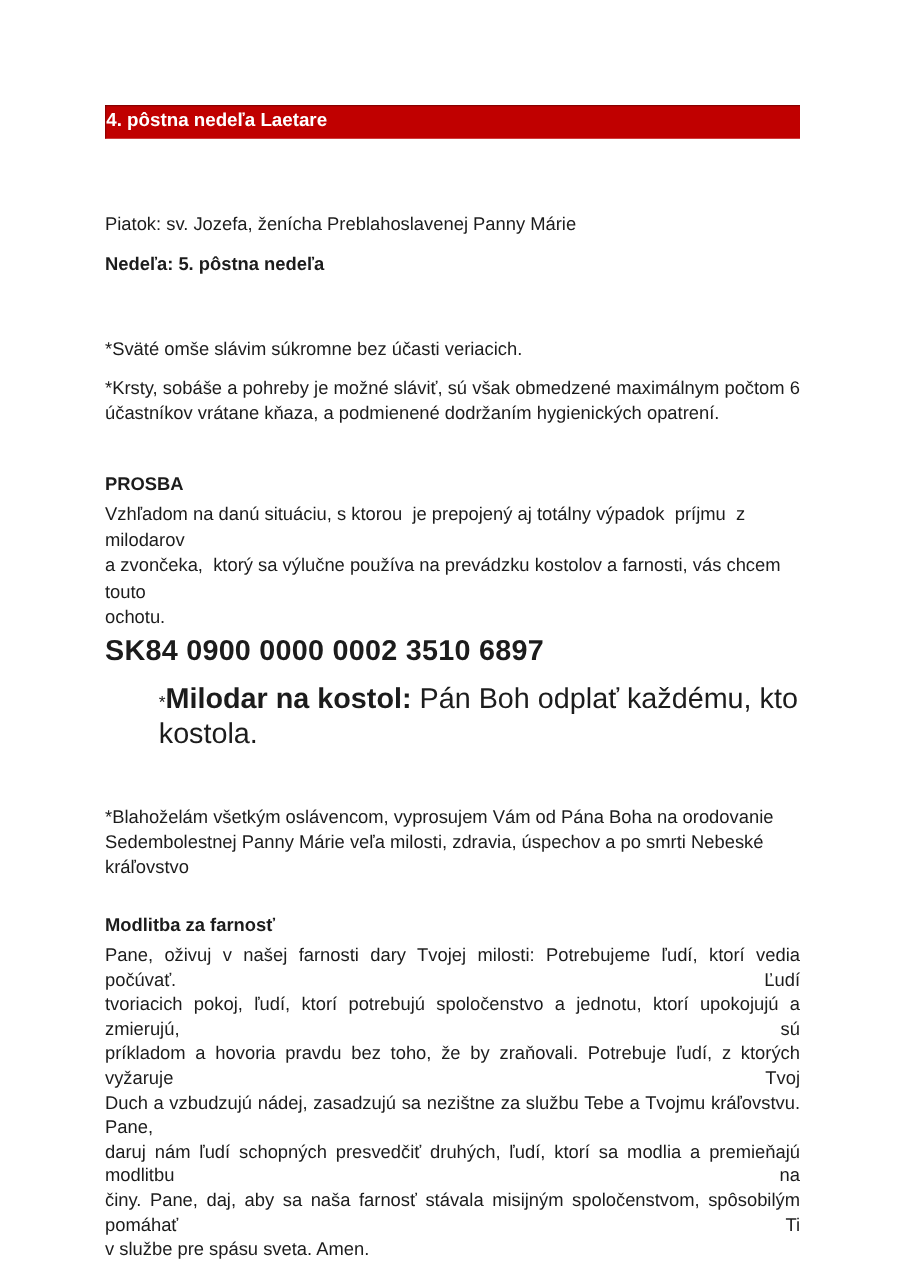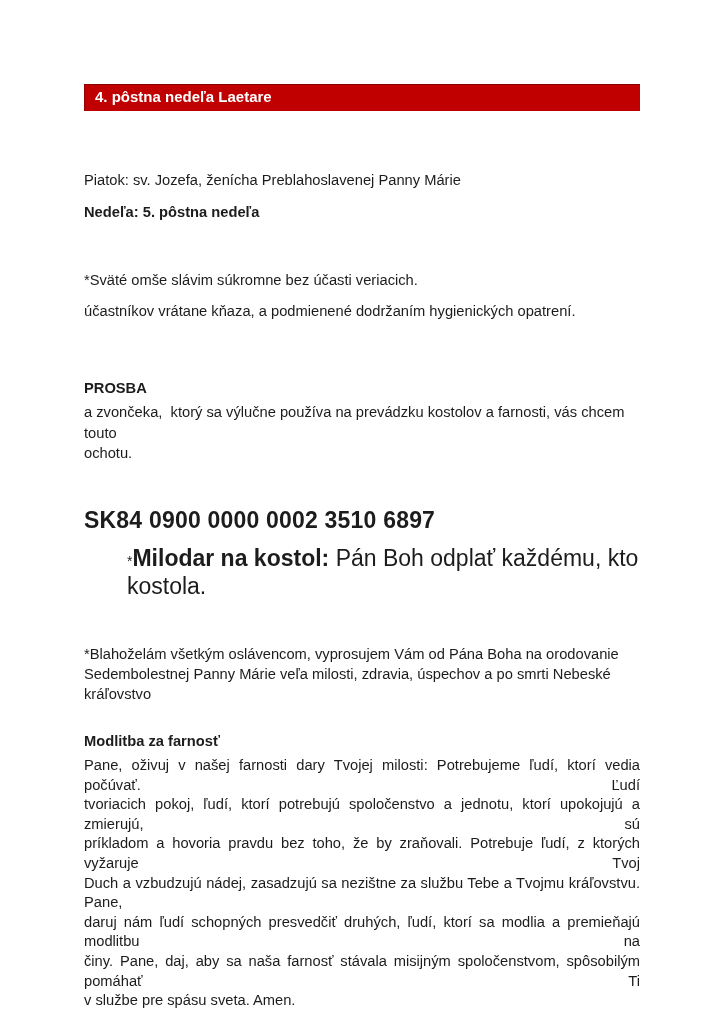--- a/index.html
+++ b/index.html
@@ -6,21 +6,21 @@
   * { margin:0; padding:0; box-sizing:border-box; }
   html,body { background:#fff; }
   .page {
     position:relative; width:724px; height:1024px; background:var(--paper);
     font-family:"Liberation Sans","DejaVu Sans",sans-serif; color:var(--ink);
     font-size:14.7px; overflow:hidden;
   }
   .abs { position:absolute; left:84px; width:556px; }
   .banner {
     top:84px; height:27px; background:var(--banner-bg); color:var(--banner-fg);
-    font-weight:bold; font-size:15px; line-height:26px; padding-left:11px;
+    font-weight:bold; font-size:15px; line-height:26px; padding-left:1px;
     box-shadow: inset 0 1px 0 rgba(90,0,0,.55), inset 1px 0 0 rgba(90,0,0,.45);
   }
   .bold  { font-weight:bold; }
   .pre   { white-space:pre-wrap; }
   .center{ }
   .line  { line-height:19.6px; }
   .just  { text-align:justify; text-align-last:justify; }
   .lit-heading { top:116px; }
   .piatok      { top:170px; line-height:20px; }
   .nedela      { top:202px; line-height:20px; }
@@ -49,26 +49,28 @@
   </div>
 
 
   <div class="abs piatok">Piatok: sv. Jozefa, ženícha Preblahoslavenej Panny Márie</div>
 
   <div class="abs bold nedela">Nedeľa: 5. pôstna nedeľa</div>
 
   <div class="abs svate">*Sväté omše slávim súkromne bez účasti veriacich.</div>
 
   <div class="abs krsty">
+    <div class="line just">*Krsty, sobáše a pohreby je možné sláviť, sú však obmedzené maximálnym počtom 6</div>
     <div class="line">účastníkov vrátane kňaza, a podmienené dodržaním hygienických opatrení.</div>
   </div>
 
   <div class="abs bold center prosba">PROSBA</div>
 
   <div class="abs vzhladom">
+    <div class="line pre">Vzhľadom na danú situáciu, s ktorou  je prepojený aj totálny výpadok  príjmu  z  milodarov</div>
     <div class="line pre">a zvončeka,  ktorý sa výlučne používa na prevádzku kostolov a farnosti, vás chcem touto</div>
     <div class="line pre">ochotu.</div>
   </div>
 
   <div class="abs bold center iban">SK84 0900 0000 0002 3510 6897</div>
 
   <div class="abs bigblock">
     <div class="line">
       <span class="ast">*</span><span class="bold">Milodar na kostol:</span><span class="pre"> Pán Boh odplať každému, kto</span>
     </div>

